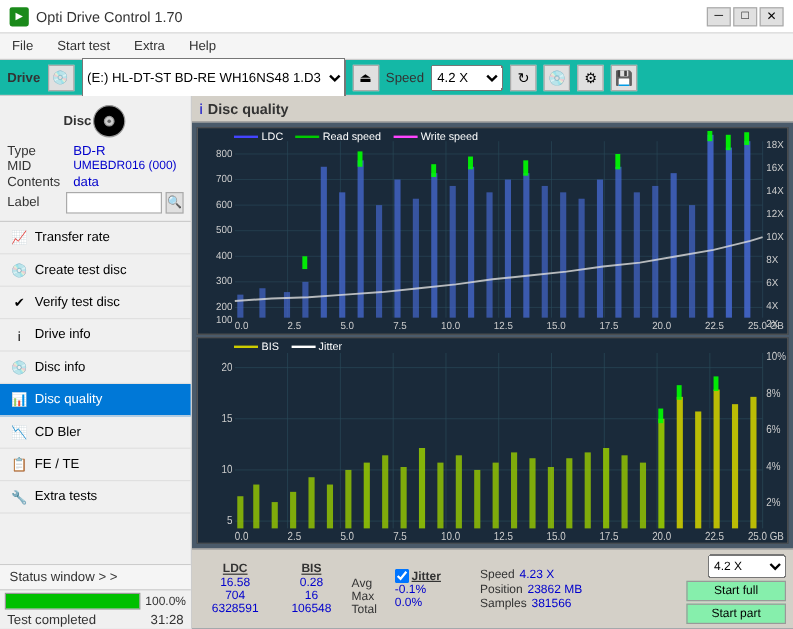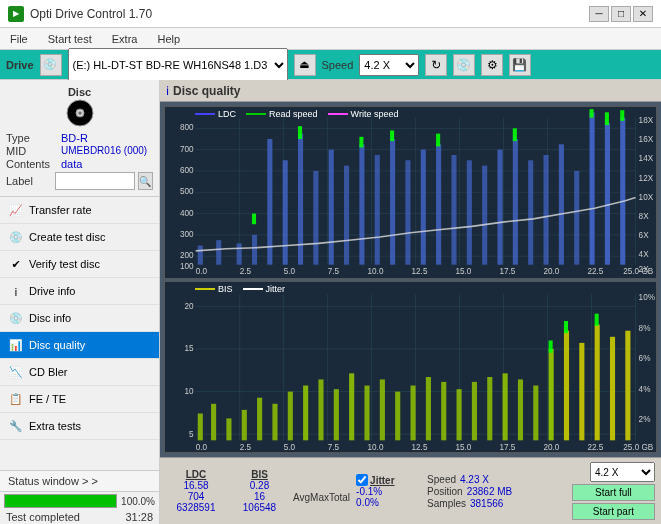--- a/index.html
+++ b/index.html
@@ -28,21 +28,21 @@
     .toolbar-icon { width: 22px; height: 22px; background: #e0e0e0; border: 1px solid #aaa; display: flex; align-items: center; justify-content: center; cursor: pointer; font-size: 12px; }
 
     
     .main { display: flex; height: calc(524px - 28px - 22px - 30px); }
 
     
     .sidebar { width: 160px; min-width: 160px; background: #f0f0f0; border-right: 1px solid #ccc; display: flex; flex-direction: column; }
     
     
     .disc-panel { padding: 6px; border-bottom: 1px solid #ccc; }
-    .disc-header { display: flex; align-items: center; justify-content: flex-end; margin-bottom: 4px; flex-direction: column; }
+    .disc-header { display: flex; align-items: center; justify-content: center; margin-bottom: 4px; }
     .disc-header-title { font-size: 11px; font-weight: bold; color: #333; }
     .disc-icon { width: 30px; height: 30px; }
     .disc-row { display: flex; margin: 1px 0; }
     .disc-key { color: #333; width: 55px; font-size: 11px; }
     .disc-val { color: #0000cc; font-size: 11px; }
     .disc-val.black { color: #333; }
     .label-row { display: flex; align-items: center; gap: 3px; margin-top: 2px; }
     .label-input { height: 18px; width: 80px; border: 1px solid #aaa; font-size: 10px; padding: 1px 3px; }
     .label-btn { width: 18px; height: 18px; background: #e0e0e0; border: 1px solid #aaa; display: flex; align-items: center; justify-content: center; cursor: pointer; font-size: 10px; }
 
@@ -431,21 +431,21 @@
           <span style="font-size:10px; color:#0000cc; text-align:center;">704</span>
           <span style="font-size:10px; color:#0000cc; text-align:center;">6328591</span>
         </div>
         <div style="display:flex; flex-direction:column; min-width:55px;">
           <span style="font-size:10px; color:#333; text-align:center; text-decoration:underline; font-weight:bold;">BIS</span>
           <span style="font-size:10px; color:#0000cc; text-align:center;">0.28</span>
           <span style="font-size:10px; color:#0000cc; text-align:center;">16</span>
           <span style="font-size:10px; color:#0000cc; text-align:center;">106548</span>
         </div>
 
-        <div style="display:flex; flex-direction:row; min-width:30px; margin-top:12px;">
+        <div style="display:flex; flex-direction:column; min-width:30px; margin-top:12px;">
           <span style="font-size:10px; color:#333;">Avg</span>
           <span style="font-size:10px; color:#333;">Max</span>
           <span style="font-size:10px; color:#333;">Total</span>
         </div>
 
         <div style="display:flex; flex-direction:column; min-width:65px;">
           <div style="display:flex; align-items:center; gap:2px;">
             <input type="checkbox" checked="" style="width: 12px; height: 12px;">
             <span style="font-size:10px; color:#333; text-decoration:underline; font-weight:bold;">Jitter</span>
           </div>

